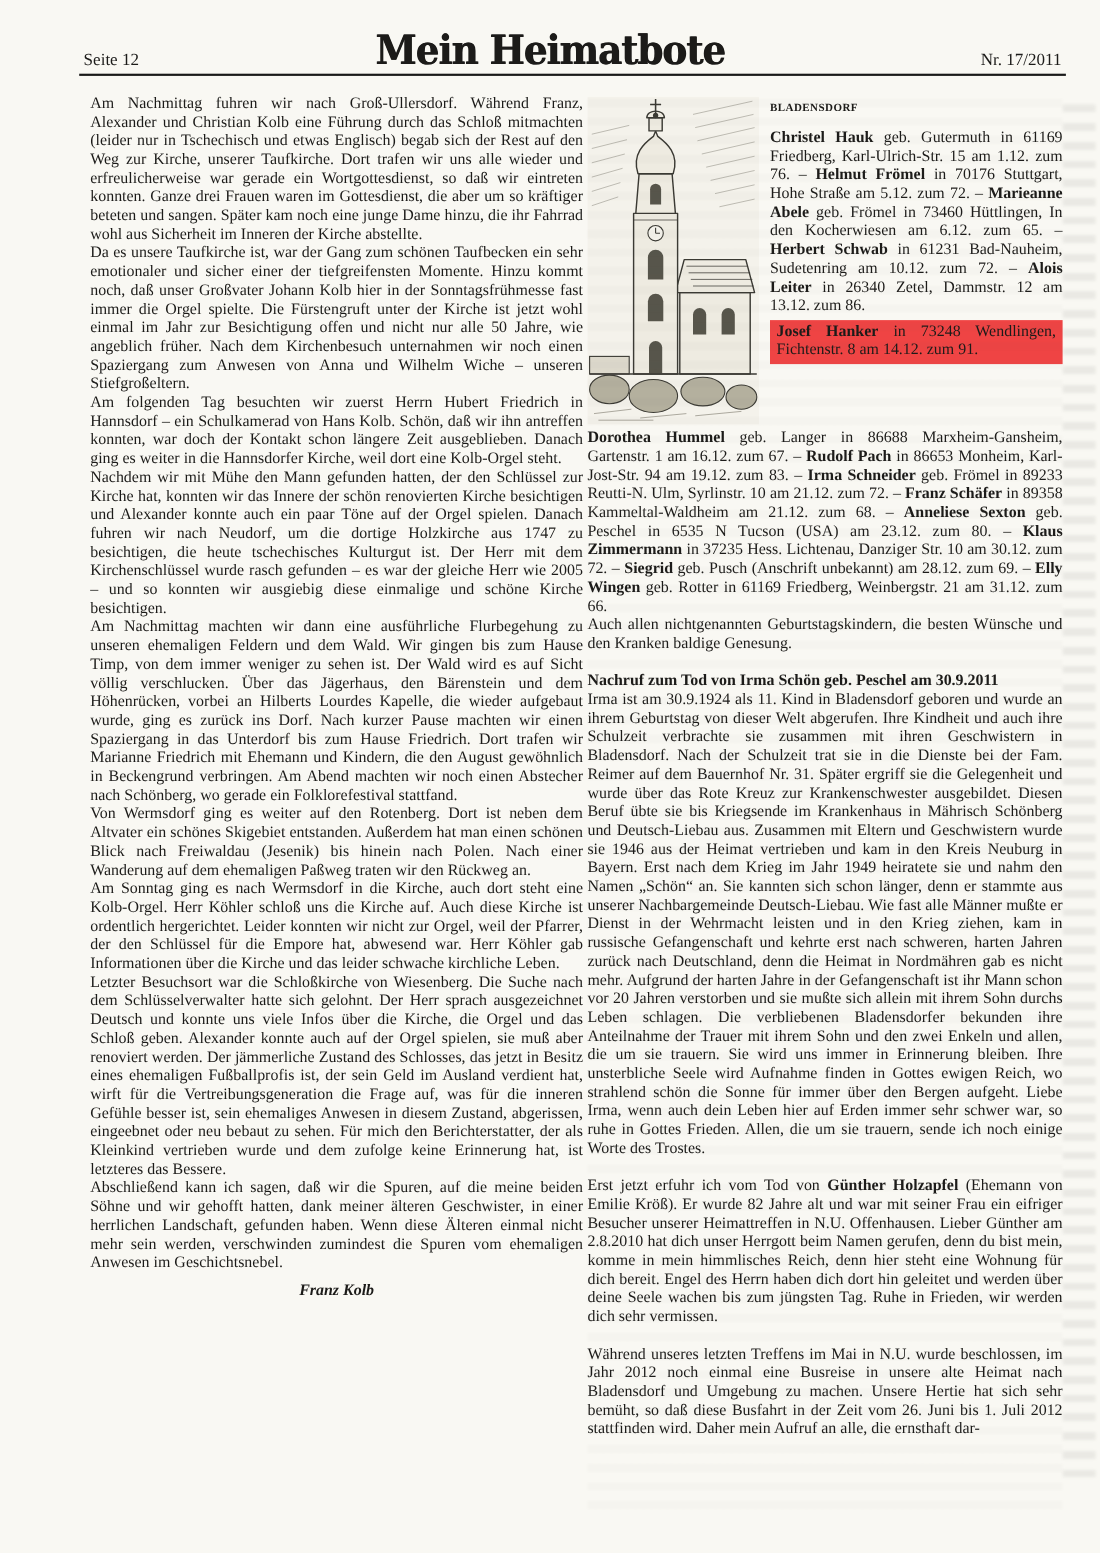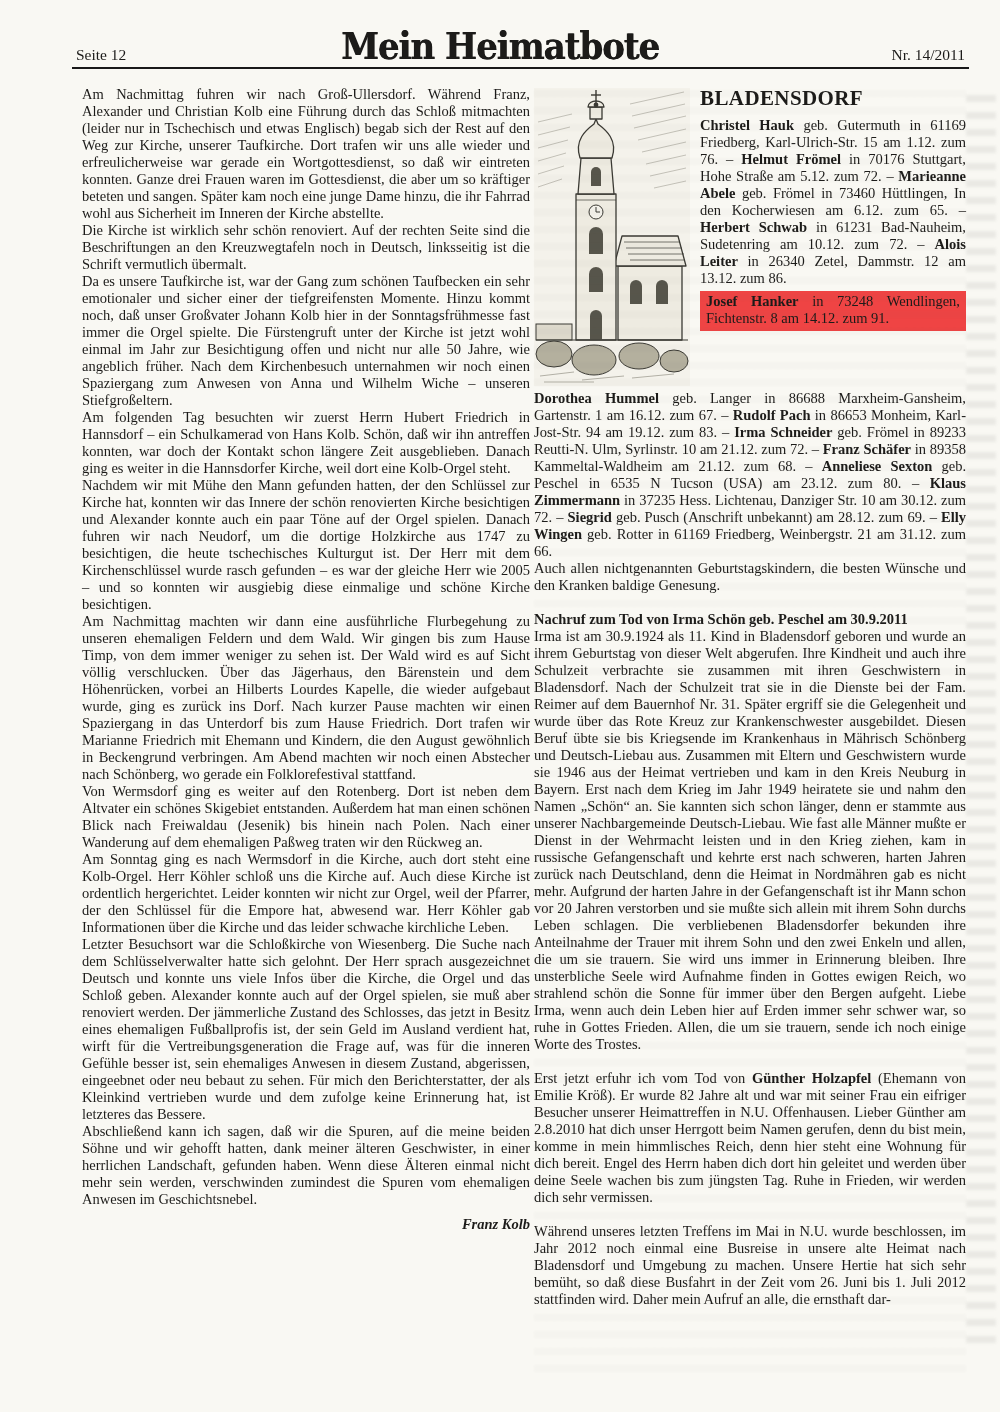--- a/index.html
+++ b/index.html
@@ -17,24 +17,24 @@
     font-family:"DejaVu Serif",serif;font-weight:900;font-size:34px;
     letter-spacing:-1px;transform:scaleY(1.08);
     text-shadow:0.6px 0 #1c1b19;
   }
   .header-rule{position:absolute;left:72px;top:67px;width:897px;height:2px;background:#191919;}
   
   .col{position:absolute;top:86px;font-size:14.5px;line-height:17px;text-align:justify;hyphens:auto;-webkit-hyphens:auto;}
   .col-left{left:82px;width:448px;}
   .col-right{left:534px;width:432px;}
   .col p{margin:0;}
-  .signature{margin-top:8px !important;text-align:right;font-weight:bold;font-style:italic;}
+  .signature{margin-top:8px !important;text-align:center;font-weight:bold;font-style:italic;}
   
   .church{float:left;width:156px;height:298px;margin:2px 10px 4px 0;}
-  .section-title{font-size:21px;font-weight:bold;letter-spacing:.4px;margin:4px 0 10px 0;}
+  .section-title{font-size:10px;font-weight:bold;letter-spacing:.4px;margin:4px 0 10px 0;}
   .highlight-box{overflow:hidden;margin:4px 0 5px 0;padding:2px 6px 4px 6px;}
   .highlight-box p{margin:0;}
   .clear-left{clear:left;}
   .obituary-heading{font-size:14.5px;font-weight:bold;margin:17px 0 0 0;}
   .gap-top{margin-top:17px !important;}
   .b{font-weight:bold;}
   
   .bleed-strip{
     position:absolute;right:4px;top:95px;width:30px;height:1255px;pointer-events:none;
     background:repeating-linear-gradient(180deg,rgba(80,80,75,.16) 0 7px,rgba(0,0,0,0) 7px 17px);
@@ -46,26 +46,25 @@
     filter:blur(1.2px);opacity:.5;
   }
 </style>
 </head>
 <body>
 
 <div class="page" style="background-color: rgb(249, 248, 243);">
 
   <span class="page-number">Seite 12</span>
   <h1 class="masthead">Mein Heimatbote</h1>
-  <span class="issue-number">Nr. 14/2011</span>
+  <span class="issue-number">Nr. 17/2011</span>
   <div class="header-rule"></div>
 
   <section class="col col-left">
     <p>Am Nachmittag fuhren wir nach Groß-Ullersdorf. Während Franz, Alexander und Christian Kolb eine Führung durch das Schloß mitmachten (leider nur in Tschechisch und etwas Englisch) begab sich der Rest auf den Weg zur Kirche, unserer Taufkirche. Dort trafen wir uns alle wieder und erfreulicherweise war gerade ein Wortgottesdienst, so daß wir eintreten konnten. Ganze drei Frauen waren im Gottesdienst, die aber um so kräftiger beteten und sangen. Später kam noch eine junge Dame hinzu, die ihr Fahrrad wohl aus Sicherheit im Inneren der Kirche abstellte.</p>
-    <p>Die Kirche ist wirklich sehr schön renoviert. Auf der rechten Seite sind die Beschriftungen an den Kreuzwegtafeln noch in Deutsch, linksseitig ist die Schrift vermutlich übermalt.</p>
     <p>Da es unsere Taufkirche ist, war der Gang zum schönen Taufbecken ein sehr emotionaler und sicher einer der tiefgreifensten Momente. Hinzu kommt noch, daß unser Großvater Johann Kolb hier in der Sonntagsfrühmesse fast immer die Orgel spielte. Die Fürstengruft unter der Kirche ist jetzt wohl einmal im Jahr zur Besichtigung offen und nicht nur alle 50 Jahre, wie angeblich früher. Nach dem Kirchenbesuch unternahmen wir noch einen Spaziergang zum Anwesen von Anna und Wilhelm Wiche – unseren Stiefgroßeltern.</p>
     <p>Am folgenden Tag besuchten wir zuerst Herrn Hubert Friedrich in Hannsdorf – ein Schulkamerad von Hans Kolb. Schön, daß wir ihn antreffen konnten, war doch der Kontakt schon längere Zeit ausgeblieben. Danach ging es weiter in die Hannsdorfer Kirche, weil dort eine Kolb-Orgel steht.</p>
     <p>Nachdem wir mit Mühe den Mann gefunden hatten, der den Schlüssel zur Kirche hat, konnten wir das Innere der schön renovierten Kirche besichtigen und Alexander konnte auch ein paar Töne auf der Orgel spielen. Danach fuhren wir nach Neudorf, um die dortige Holzkirche aus 1747 zu besichtigen, die heute tschechisches Kulturgut ist. Der Herr mit dem Kirchenschlüssel wurde rasch gefunden – es war der gleiche Herr wie 2005 – und so konnten wir ausgiebig diese einmalige und schöne Kirche besichtigen.</p>
     <p>Am Nachmittag machten wir dann eine ausführliche Flurbegehung zu unseren ehemaligen Feldern und dem Wald. Wir gingen bis zum Hause Timp, von dem immer weniger zu sehen ist. Der Wald wird es auf Sicht völlig verschlucken. Über das Jägerhaus, den Bärenstein und dem Höhenrücken, vorbei an Hilberts Lourdes Kapelle, die wieder aufgebaut wurde, ging es zurück ins Dorf. Nach kurzer Pause machten wir einen Spaziergang in das Unterdorf bis zum Hause Friedrich. Dort trafen wir Marianne Friedrich mit Ehemann und Kindern, die den August gewöhnlich in Beckengrund verbringen. Am Abend machten wir noch einen Abstecher nach Schönberg, wo gerade ein Folklorefestival stattfand.</p>
     <p>Von Wermsdorf ging es weiter auf den Rotenberg. Dort ist neben dem Altvater ein schönes Skigebiet entstanden. Außerdem hat man einen schönen Blick nach Freiwaldau (Jesenik) bis hinein nach Polen. Nach einer Wanderung auf dem ehemaligen Paßweg traten wir den Rückweg an.</p>
     <p>Am Sonntag ging es nach Wermsdorf in die Kirche, auch dort steht eine Kolb-Orgel. Herr Köhler schloß uns die Kirche auf. Auch diese Kirche ist ordentlich hergerichtet. Leider konnten wir nicht zur Orgel, weil der Pfarrer, der den Schlüssel für die Empore hat, abwesend war. Herr Köhler gab Informationen über die Kirche und das leider schwache kirchliche Leben.</p>
     <p>Letzter Besuchsort war die Schloßkirche von Wiesenberg. Die Suche nach dem Schlüsselverwalter hatte sich gelohnt. Der Herr sprach ausgezeichnet Deutsch und konnte uns viele Infos über die Kirche, die Orgel und das Schloß geben. Alexander konnte auch auf der Orgel spielen, sie muß aber renoviert werden. Der jämmerliche Zustand des Schlosses, das jetzt in Besitz eines ehemaligen Fußballprofis ist, der sein Geld im Ausland verdient hat, wirft für die Vertreibungsgeneration die Frage auf, was für die inneren Gefühle besser ist, sein ehemaliges Anwesen in diesem Zustand, abgerissen, eingeebnet oder neu bebaut zu sehen. Für mich den Berichterstatter, der als Kleinkind vertrieben wurde und dem zufolge keine Erinnerung hat, ist letzteres das Bessere.</p>
     <p>Abschließend kann ich sagen, daß wir die Spuren, auf die meine beiden Söhne und wir gehofft hatten, dank meiner älteren Geschwister, in einer herrlichen Landschaft, gefunden haben. Wenn diese Älteren einmal nicht mehr sein werden, verschwinden zumindest die Spuren vom ehemaligen Anwesen im Geschichtsnebel.</p>
     <p class="signature">Franz Kolb</p>
   </section>

